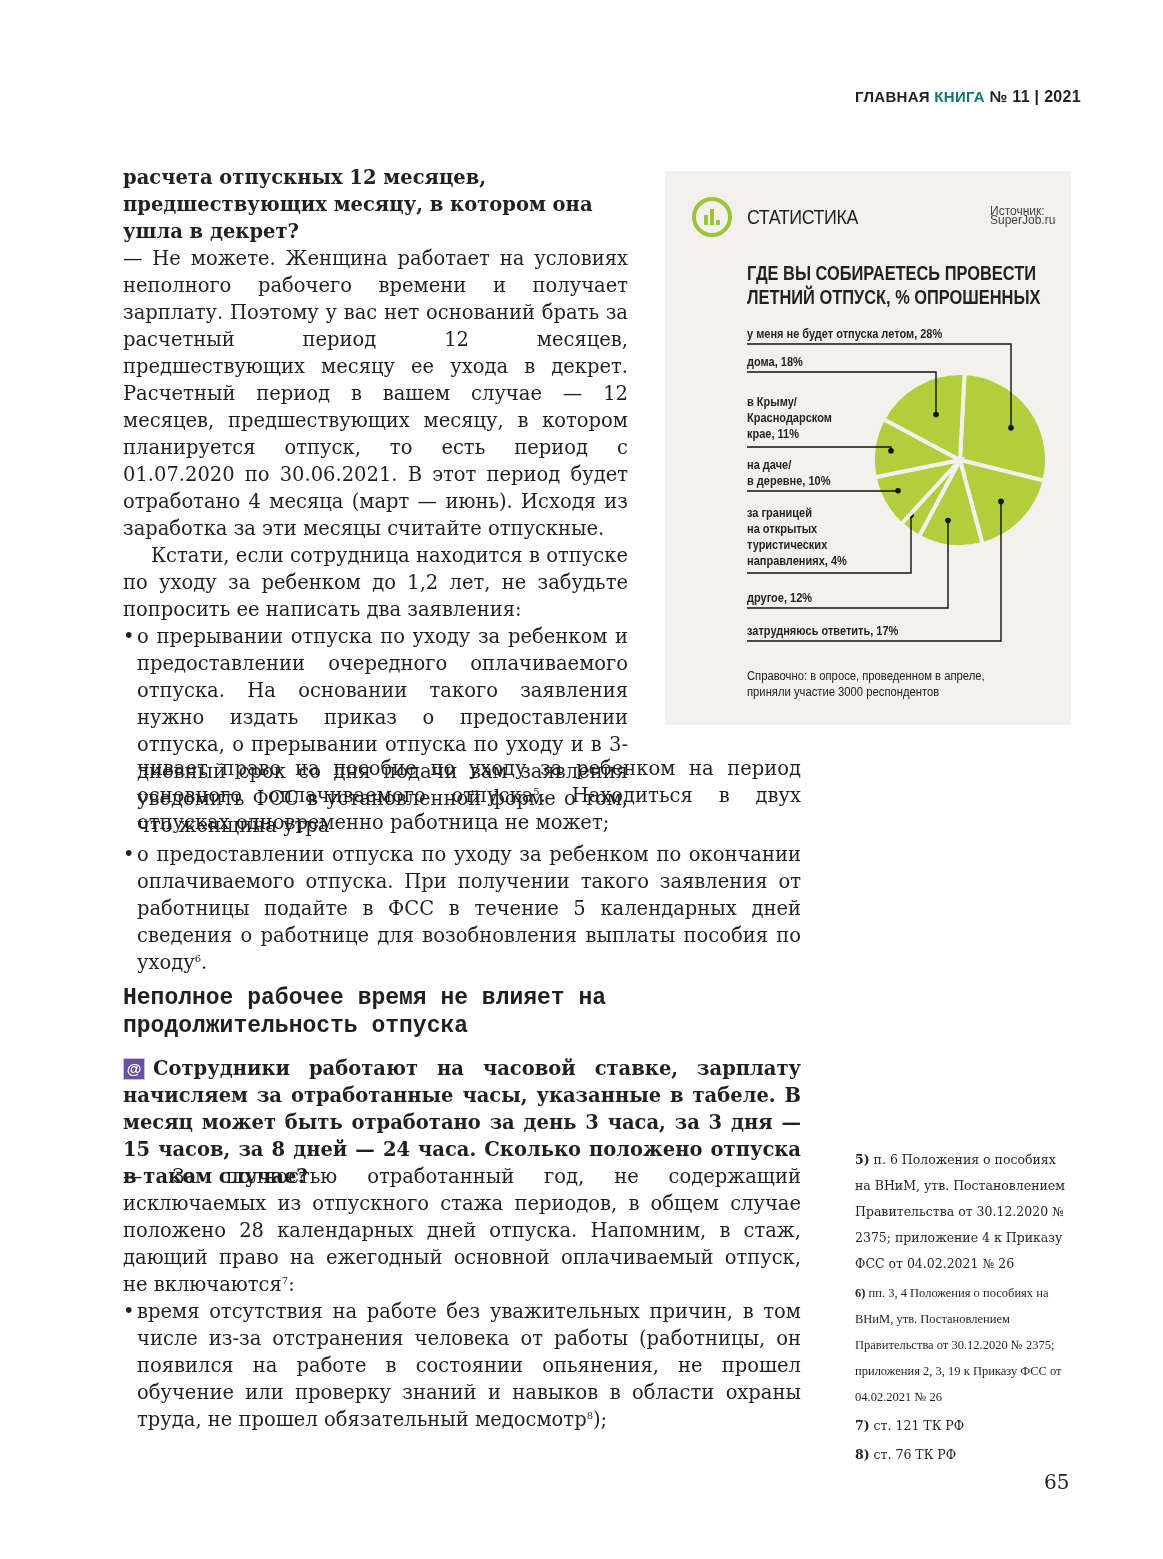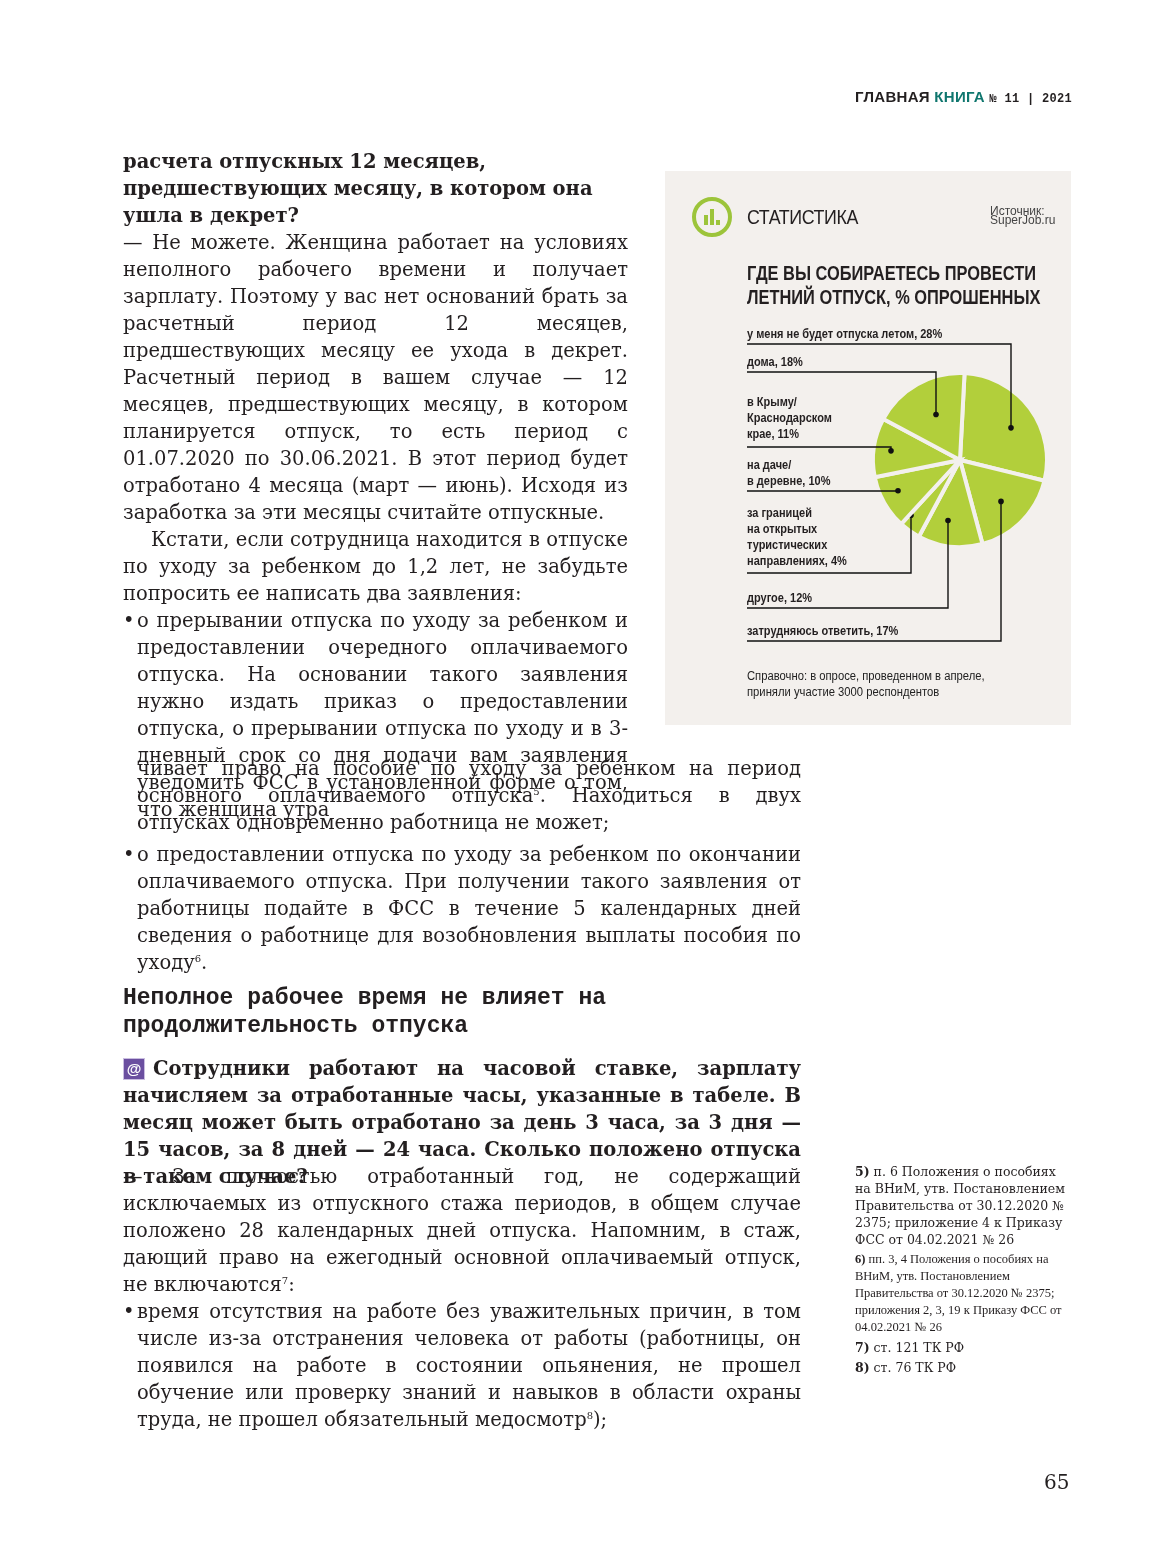--- a/index.html
+++ b/index.html
@@ -1,53 +1,53 @@
 <!DOCTYPE html>
 <html><head>
 <meta charset="utf-8">
 <style>
   html, body { margin: 0; padding: 0; background: #ffffff; }
   body { width: 1163px; height: 1559px; position: relative; overflow: hidden; font-family: "DejaVu Serif", serif; color: #231f20; }
   .abs { position: absolute; }
   .header { left: 855px; top: 88px; font-family: "Liberation Sans", sans-serif; font-weight: bold; font-size: 15px; letter-spacing: 0.3px; white-space: nowrap; }
   .header .brand2 { color: #0f766e; }
-  .header .issue { font-family: Liberation Mono, monospace; font-size: 12px; }
+  .header .issue { font-family: Liberation Sans, sans-serif; font-size: 16px; }
   .body-text { font-size: 19.5px; line-height: 27px; }
   .col { left: 123px; width: 505px; }
   .wide { left: 123px; width: 678px; }
   .justify { text-align: justify; }
   .bold { font-weight: bold; }
   p { margin: 0; }
   .indent { text-indent: 28px; }
   .bullet { position: relative; padding-left: 14px; }
   .bullet .dot { position: absolute; left: 0; top: 0; }
   sup { font-size: 10px; vertical-align: 7px; line-height: 0; }
   .h2 { left: 123px; top: 984px; width: 560px; font-size: 23px; line-height: 28px; font-weight: bold; font-family: Liberation Mono, monospace; }
   .at-icon { display: inline-block; width: 20px; height: 20px; background: #6b4fa0; color: #fff; font-family: "Liberation Sans", sans-serif; font-size: 15px; line-height: 20px; text-align: center; vertical-align: 1px; margin-right: 8px; border: 1px solid #c9bde0; }
   .stat-box { left: 665px; top: 171px; width: 406px; height: 554px; background: #f3f0ed; }
   .stat-title { left: 747px; top: 205px; font-family: "Liberation Sans", sans-serif; font-size: 21px; letter-spacing: -0.5px; transform: scaleX(0.85); transform-origin: left; }
   .source { left: 990px; top: 207px; font-family: "Liberation Sans", sans-serif; font-size: 12px; line-height: 9px; color: #444; }
   .chart-title { left: 747px; top: 261px; font-family: "Liberation Sans", sans-serif; font-weight: bold; font-size: 20px; line-height: 24px; transform: scaleX(0.82); transform-origin: left; white-space: nowrap; }
   .lbl { font-family: "Liberation Sans", sans-serif; font-weight: bold; font-size: 12.5px; line-height: 16px; position: absolute; transform: scaleX(0.88); transform-origin: left; white-space: nowrap; }
   .note { left: 747px; top: 668px; font-family: "Liberation Sans", sans-serif; font-size: 12.5px; line-height: 16px; transform: scaleX(0.9); transform-origin: left; white-space: nowrap; color: #222; }
-  .fn { left: 855px; width: 220px; font-size: 12.5px; line-height: 17px; font-family: "DejaVu Serif", serif; margin-top: 16px; }
+  .fn { left: 855px; width: 220px; font-size: 12.5px; line-height: 26px; font-family: "DejaVu Serif", serif; }
   .fn b { font-weight: bold; }
   .pagenum { left: 1044px; top: 1470px; font-size: 20px; font-family: "DejaVu Serif", serif; }
   svg.pie { position: absolute; left: 0; top: 0; }
 </style>
 </head>
 <body>
 
 <div class="abs header">
   <span>ГЛАВНАЯ</span>
   <span class="brand2">КНИГА</span>
   <span class="issue">№ 11 | 2021</span>
 </div>
 
-<div class="abs col body-text justify" style="top:148px;">
+<div class="abs col body-text justify" style="top:164px;">
   <p class="bold" style="text-align:left;">расчета отпускных 12 месяцев, предшествую­щих месяцу, в котором она ушла в декрет?</p>
   <p>— Не можете. Женщина работает на условиях неполного рабочего времени и получает зарплату. Поэтому у вас нет оснований брать за расчетный период 12 месяцев, предшествующих месяцу ее ухода в декрет. Расчетный период в вашем случае — 12 месяцев, предшествующих месяцу, в котором планируется отпуск, то есть период с 01.07.2020 по 30.06.2021. В этот период будет отработано 4 месяца (март — июнь). Исходя из заработка за эти месяцы считайте отпускные.</p>
   <p class="indent">Кстати, если сотрудница находится в отпуске по уходу за ребенком до 1,2 лет, не забудьте попросить ее написать два заявления:</p>
   <div class="bullet">
     <span class="dot">•</span>
     <span>о прерывании отпуска по уходу за ребенком и предоставлении очередного оплачиваемого отпуска. На основании такого заявления нужно издать приказ о предоставлении отпуска, о прерывании отпуска по уходу и в 3-дневный срок со дня подачи вам заявления уведомить ФСС в установленной форме о том, что женщина утра­</span>
   </div>
 </div>
 
 <div class="abs wide body-text justify" style="top:755px; padding-left:14px; width:664px;">

